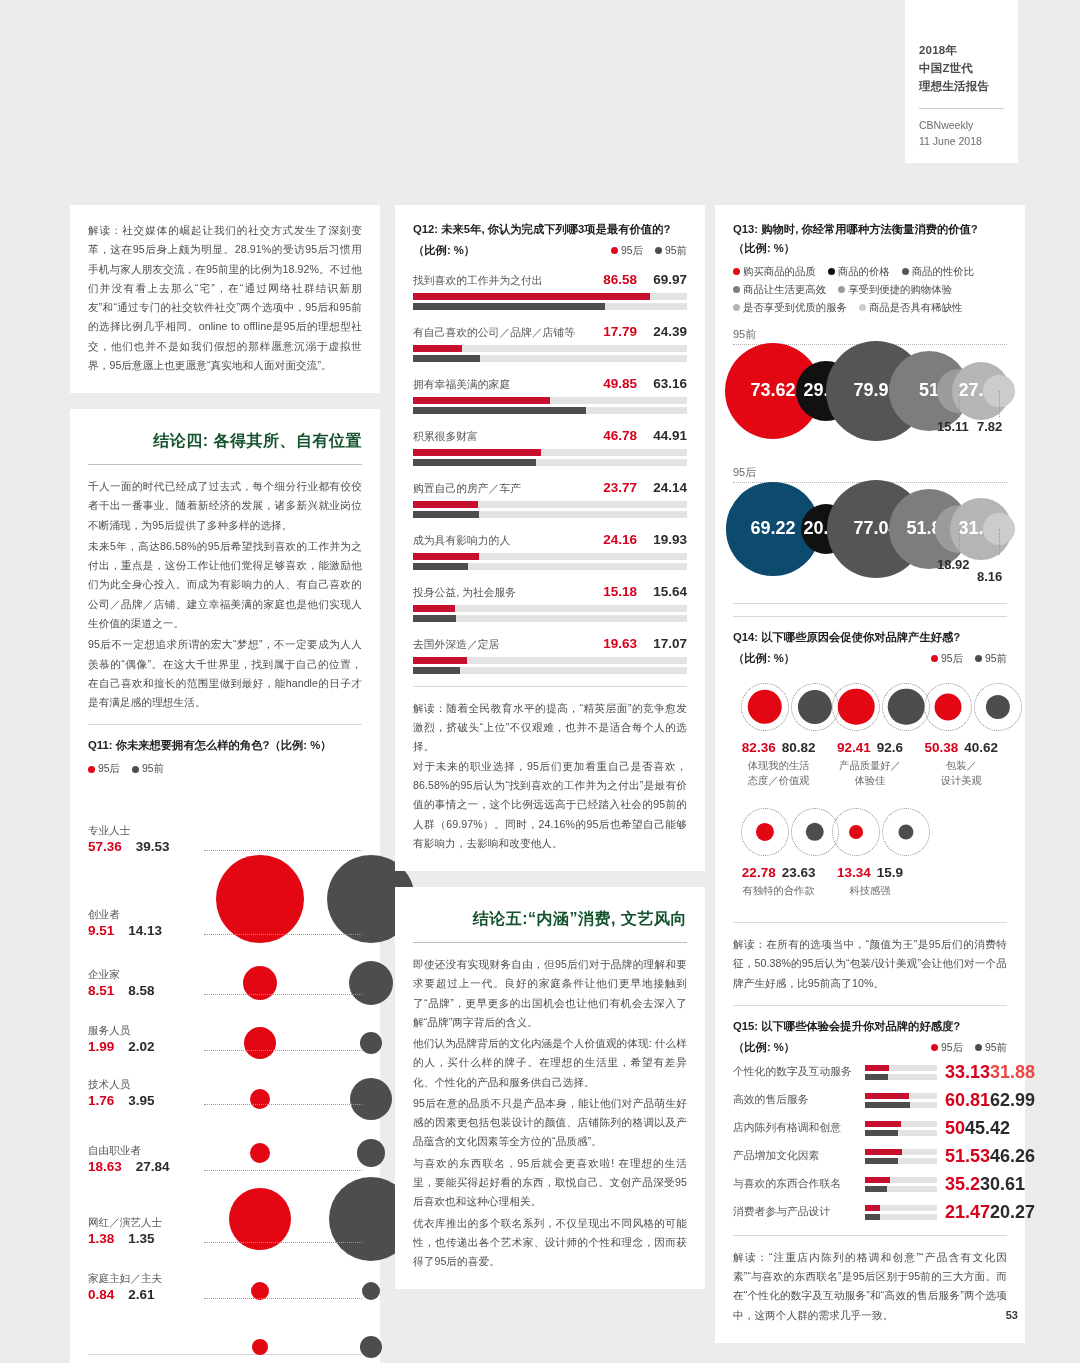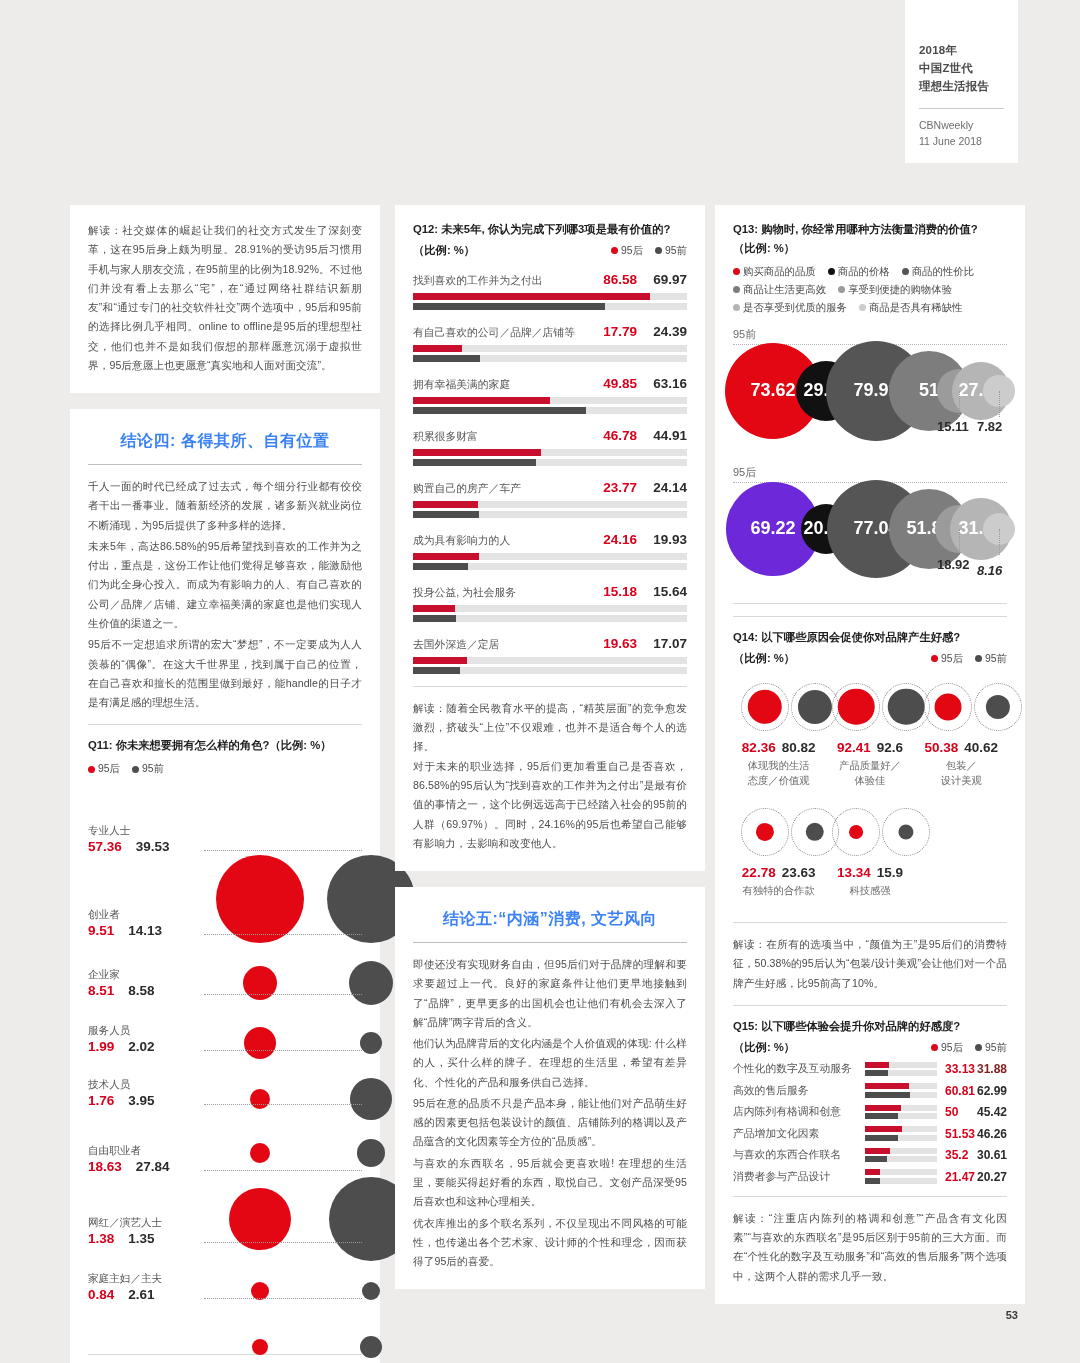--- a/index.html
+++ b/index.html
@@ -39,21 +39,21 @@
     margin-bottom:16px;
   }
 
   p.body{
     font-size:10.6px;line-height:1.82;margin:0 0 0 0;
     color:#4c4c4c;text-align:justify;letter-spacing:.1px;
   }
   p.body + p.body{margin-top:2px;}
 
   .section-title{
-    font-size:16px;font-weight:bold;color:#3b82f6;text-align:center;
+    font-size:16px;font-weight:bold;color:#14532d;text-align:right;
     letter-spacing:.5px;margin:6px 0 12px 0;
   }
   .hr{height:1px;background:#bdbdbd;margin:10px 0 12px 0;}
   .hr-thin{height:1px;background:#d8d8d8;margin:12px 0 12px 0;}
 
   .q-title{font-size:11.3px;font-weight:bold;color:#1e1e1e;line-height:1.5;margin:0;}
   .q-sub{font-size:11.3px;font-weight:bold;color:#1e1e1e;margin:2px 0 0 0;}
   .q-head-row{display:flex;justify-content:space-between;align-items:flex-end;}
 
   .legend{display:flex;gap:12px;align-items:center;font-size:10.4px;color:#4a4a4a;}
@@ -108,21 +108,21 @@
   .q14-n1{color:#d8001b;}
   .q14-n2{color:#2b2b2b;margin-left:6px;}
   .q14-cap{font-size:10.3px;color:#6a6a6a;line-height:1.5;margin-top:3px;}
 
   
   .q15-row{display:flex;align-items:center;margin-top:7px;}
   .q15-label{font-size:10.8px;color:#555;width:132px;flex:none;}
   .q15-bars{width:72px;flex:none;margin-right:8px;}
   .q15-track{height:6px;background:#e3e3e3;position:relative;}
   .q15-track.second{margin-top:2.5px;}
-  .q15-nums{flex:1;display:flex;justify-content:space-between;font-size:12px;font-weight:bold;}
+  .q15-nums{flex:1;display:flex;justify-content:space-between;font-size:18px;font-weight:bold;}
 
   .pagenum{position:absolute;right:62px;bottom:42px;font-size:11px;font-weight:bold;color:#3a3a3a;}
 </style>
 </head>
 <body>
 
 <div class="page">
 
   <div class="masthead">
     <div class="masthead-title">
@@ -438,31 +438,31 @@
           <div class="q13-bub" style="height: 31.32px; width: 31.32px; left: 250.34px; top: 30.34px; background: rgb(204, 204, 204); font-size: 10px;"></div>
           <div class="q13-leader" style="left: 226px; top: 46px; height: 26px;"></div>
           <div class="q13-out" style="left: 204px; top: 74px;">15.11</div>
           <div class="q13-leader" style="left: 266px; top: 46px; height: 26px;"></div>
           <div class="q13-out" style="left: 244px; top: 74px;">7.82</div>
         </div>
 
       <div class="grp-label">95后</div>
       <div class="grp-rule"></div>
       <div class="q13-row" id="q13-row-1">
-          <div class="q13-bub" style="height: 93.1824px; width: 93.1824px; left: -6.59119px; top: -0.591192px; background: #6d28d9;">69.22</div>
+          <div class="q13-bub" style="height: 93.1824px; width: 93.1824px; left: -6.59119px; top: -0.591192px; background: #0c4a6e;">69.22</div>
           <div class="q13-bub" style="height: 50.113px; width: 50.113px; left: 67.9435px; top: 20.9435px; background: rgb(17, 17, 17);">20.02</div>
           <div class="q13-bub" style="height: 98.3051px; width: 98.3051px; left: 93.8474px; top: -3.15256px; background: rgb(85, 85, 85);">77.04</div>
           <div class="q13-bub" style="height: 80.6167px; width: 80.6167px; left: 155.692px; top: 5.69167px; background: rgb(125, 125, 125);">51.81</div>
           <div class="q13-bub" style="height: 48.7168px; width: 48.7168px; left: 201.642px; top: 21.6416px; background: rgb(155, 155, 155);"></div>
           <div class="q13-bub" style="height: 62.8199px; width: 62.8199px; left: 216.59px; top: 14.59px; background: rgb(181, 181, 181);">31.46</div>
           <div class="q13-bub" style="height: 31.9936px; width: 31.9936px; left: 250.003px; top: 30.0032px; background: rgb(204, 204, 204); font-size: 10px;"></div>
           <div class="q13-leader" style="left: 226px; top: 46px; height: 26px;"></div>
           <div class="q13-out" style="left: 204px; top: 74px;">18.92</div>
           <div class="q13-leader" style="left: 266px; top: 46px; height: 26px;"></div>
-          <div class="q13-out" style="left: 244px; top: 80px; font-style: italic;">8.16</div>
+          <div class="q13-out" style="left: 244px; top: 86px;">8.16</div>
         </div>
 
       <div class="hr-thin"></div>
 
       <div class="hr-thin"></div>
 
       <div class="q-title">Q14: 以下哪些原因会促使你对品牌产生好感?</div>
       <div class="q-head-row" style="margin-top:3px">
         <div class="q-sub">（比例: %）</div>
         <div class="legend">
@@ -564,21 +564,21 @@
             <div class="q15-bars">
               <div class="q15-track">
                 <div class="fill red" style="height:100%;background:#c8102e;width:33.13%"></div>
               </div>
               <div class="q15-track second">
                 <div class="fill gray" style="height:100%;background:#4d4d4d;width:31.88%"></div>
               </div>
             </div>
             <div class="q15-nums">
               <span style="color:#d8001b">33.13</span>
-              <span style="color:#7f1d1d">31.88</span>
+              <span style="color:#ef4444">31.88</span>
             </div>
           </div>
           <div class="q15-row">
             <div class="q15-label">高效的售后服务</div>
             <div class="q15-bars">
               <div class="q15-track">
                 <div class="fill red" style="height:100%;background:#c8102e;width:60.81%"></div>
               </div>
               <div class="q15-track second">
                 <div class="fill gray" style="height:100%;background:#4d4d4d;width:62.99%"></div>

